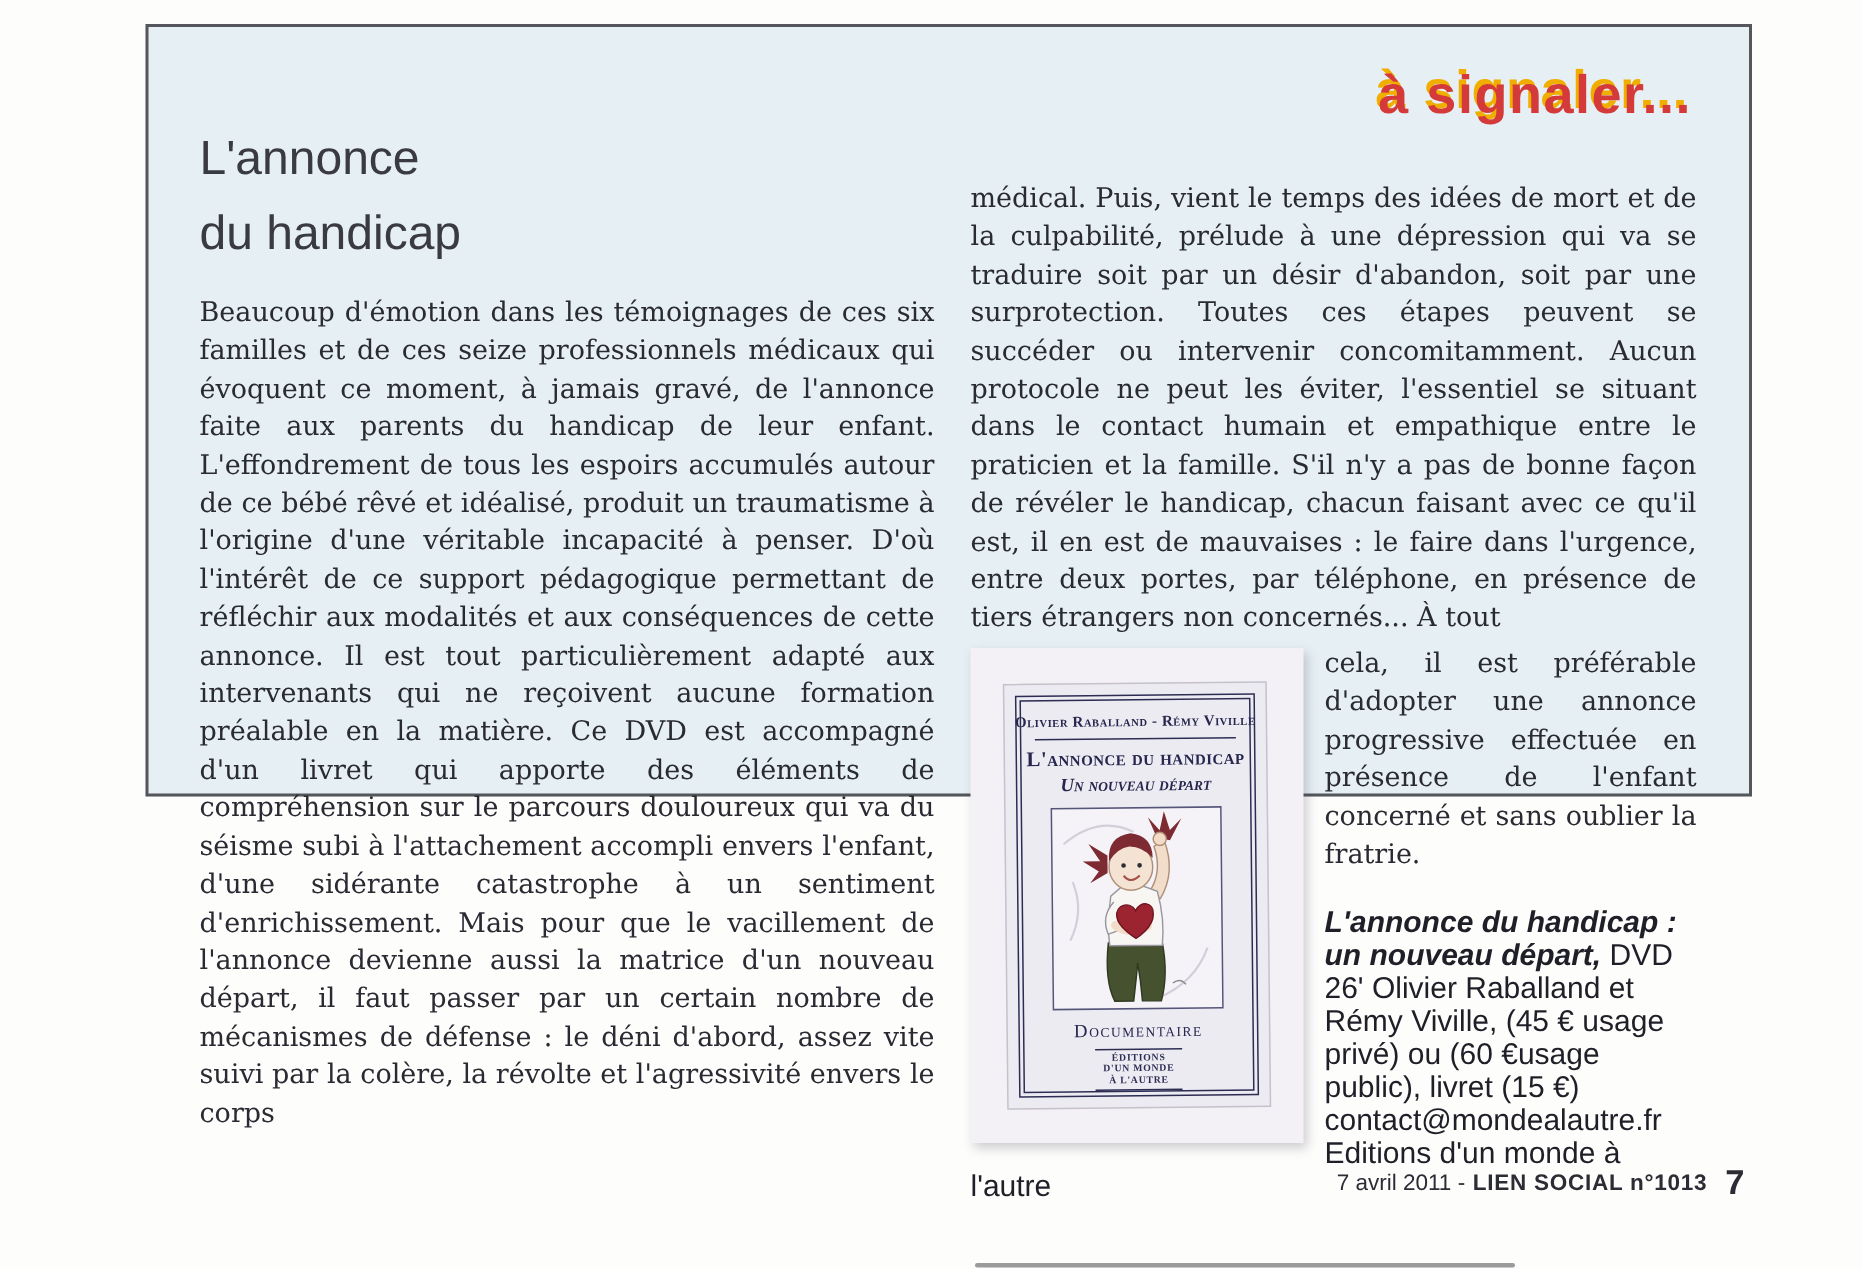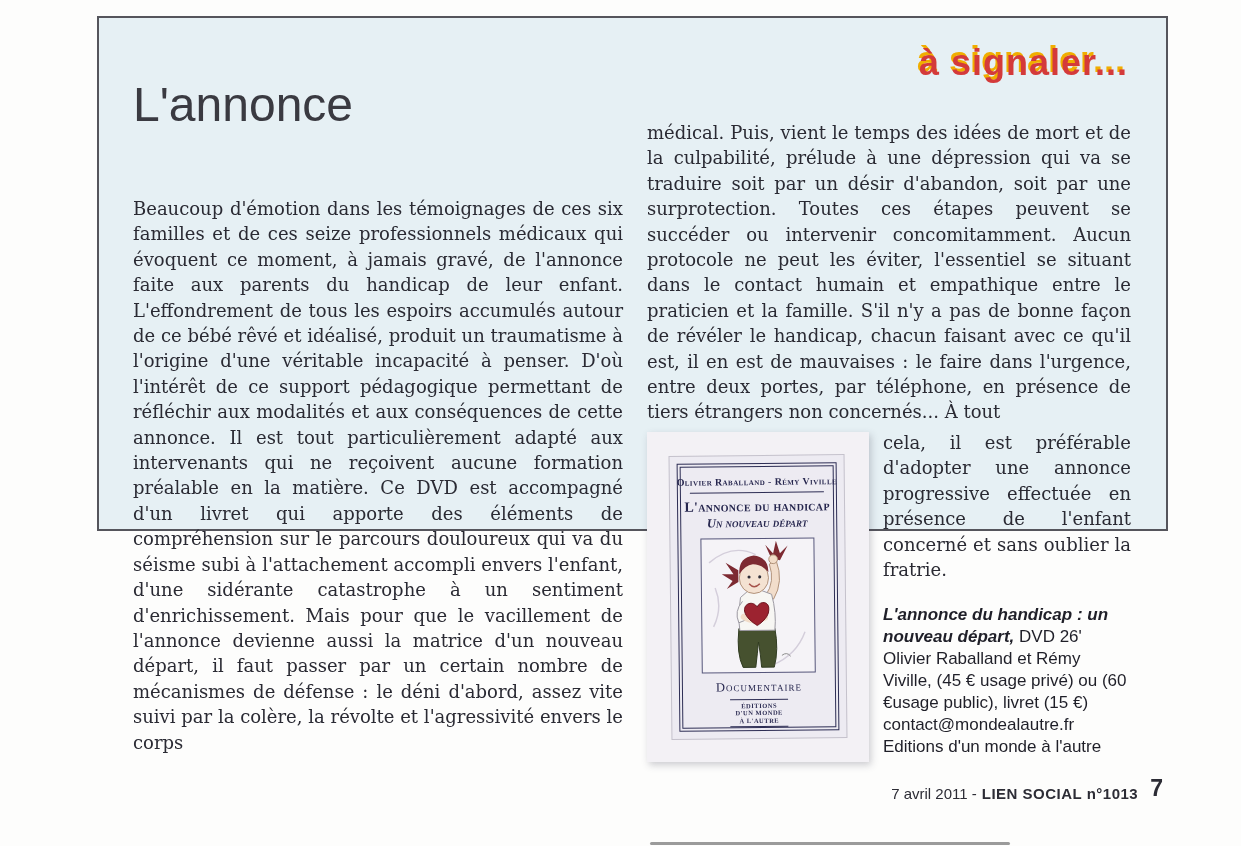--- a/index.html
+++ b/index.html
@@ -29,21 +29,21 @@
     font-weight: bold;
     letter-spacing: 1px;
     color: #d43a3a;
     text-shadow: -2px -3px 0 #f0ae00;
   }
   .title {
     position: absolute;
     left: 34px;
     top: 62px;
     margin: 0;
-    font-size: 48px;
+    font-size: 32px;
     line-height: 50px;
     font-weight: normal;
     color: #3a3a41;
     letter-spacing: 0px;
   }
   .body-text {
     font-family: "DejaVu Serif", serif;
     font-size: 18px;
     line-height: 25.4px;
     text-align: justify;
@@ -141,37 +141,37 @@
     text-transform: uppercase;
     letter-spacing: 0.5px;
     text-align: center;
     color: #2d2d54;
     border-top: 1px solid #2d2d54;
     border-bottom: 1px solid #2d2d54;
     padding: 2px 5px;
   }
   .caption {
     margin-top: 22px;
-    font-size: 17px;
+    font-size: 20px;
     line-height: 22px;
     color: #1f1f28;
   }
   .caption p { margin: 0; }
   .cap-title {
     font-weight: bold;
     font-style: italic;
   }
   .footer {
     position: absolute;
     right: 78px;
     top: 775px;
     font-size: 15px;
     color: #2c2c35;
     display: flex;
-    align-items: flex-end;
+    align-items: center;
   }
   .footer .f-date { margin-right: 5px; }
   .footer .f-mag { font-weight: bold; letter-spacing: 0.5px; }
   .footer .f-page {
     font-weight: bold;
     font-size: 23px;
     margin-left: 12px;
   }
   .scan-artifact {
     position: absolute;
@@ -188,20 +188,21 @@
 <body>
 
 <div class="canvas">
 
   <div class="content-box">
 
     <div class="signaler">à signaler...</div>
 
     <h1 class="title">
       <span>L'annonce</span><br>
+      <span>du handicap</span>
     </h1>
 
     <div class="col-left body-text">Beaucoup d'émotion dans les témoignages de ces six familles et de ces seize professionnels médicaux qui évoquent ce moment, à jamais gravé, de l'annonce faite aux parents du handicap de leur enfant. L'effondrement de tous les espoirs accumulés autour de ce bébé rêvé et idéalisé, produit un traumatisme à l'origine d'une véritable incapacité à penser. D'où l'intérêt de ce support pédagogique permettant de réfléchir aux modalités et aux conséquences de cette annonce. Il est tout particulièrement adapté aux intervenants qui ne reçoivent aucune formation préalable en la matière. Ce DVD est accompagné d'un livret qui apporte des éléments de compréhension sur le parcours douloureux qui va du séisme subi à l'attachement accompli envers l'enfant, d'une sidérante catastrophe à un sentiment d'enrichissement. Mais pour que le vacillement de l'annonce devienne aussi la matrice d'un nouveau départ, il faut passer par un certain nombre de mécanismes de défense : le déni d'abord, assez vite suivi par la colère, la révolte et l'agressivité envers le corps</div>
 
     <div class="col-right">
       <p class="body-text">médical. Puis, vient le temps des idées de mort et de la culpabilité, prélude à une dépression qui va se traduire soit par un désir d'abandon, soit par une surprotection. Toutes ces étapes peuvent se succéder ou intervenir concomitamment. Aucun protocole ne peut les éviter, l'essentiel se situant dans le contact humain et empathique entre le praticien et la famille. S'il n'y a pas de bonne façon de révéler le handicap, chacun faisant avec ce qu'il est, il en est de mauvaises : le faire dans l'urgence, entre deux portes, par téléphone, en présence de tiers étrangers non concernés... À tout</p>
 
       <div class="wrap-zone">
 
         <div class="dvd-photo">

